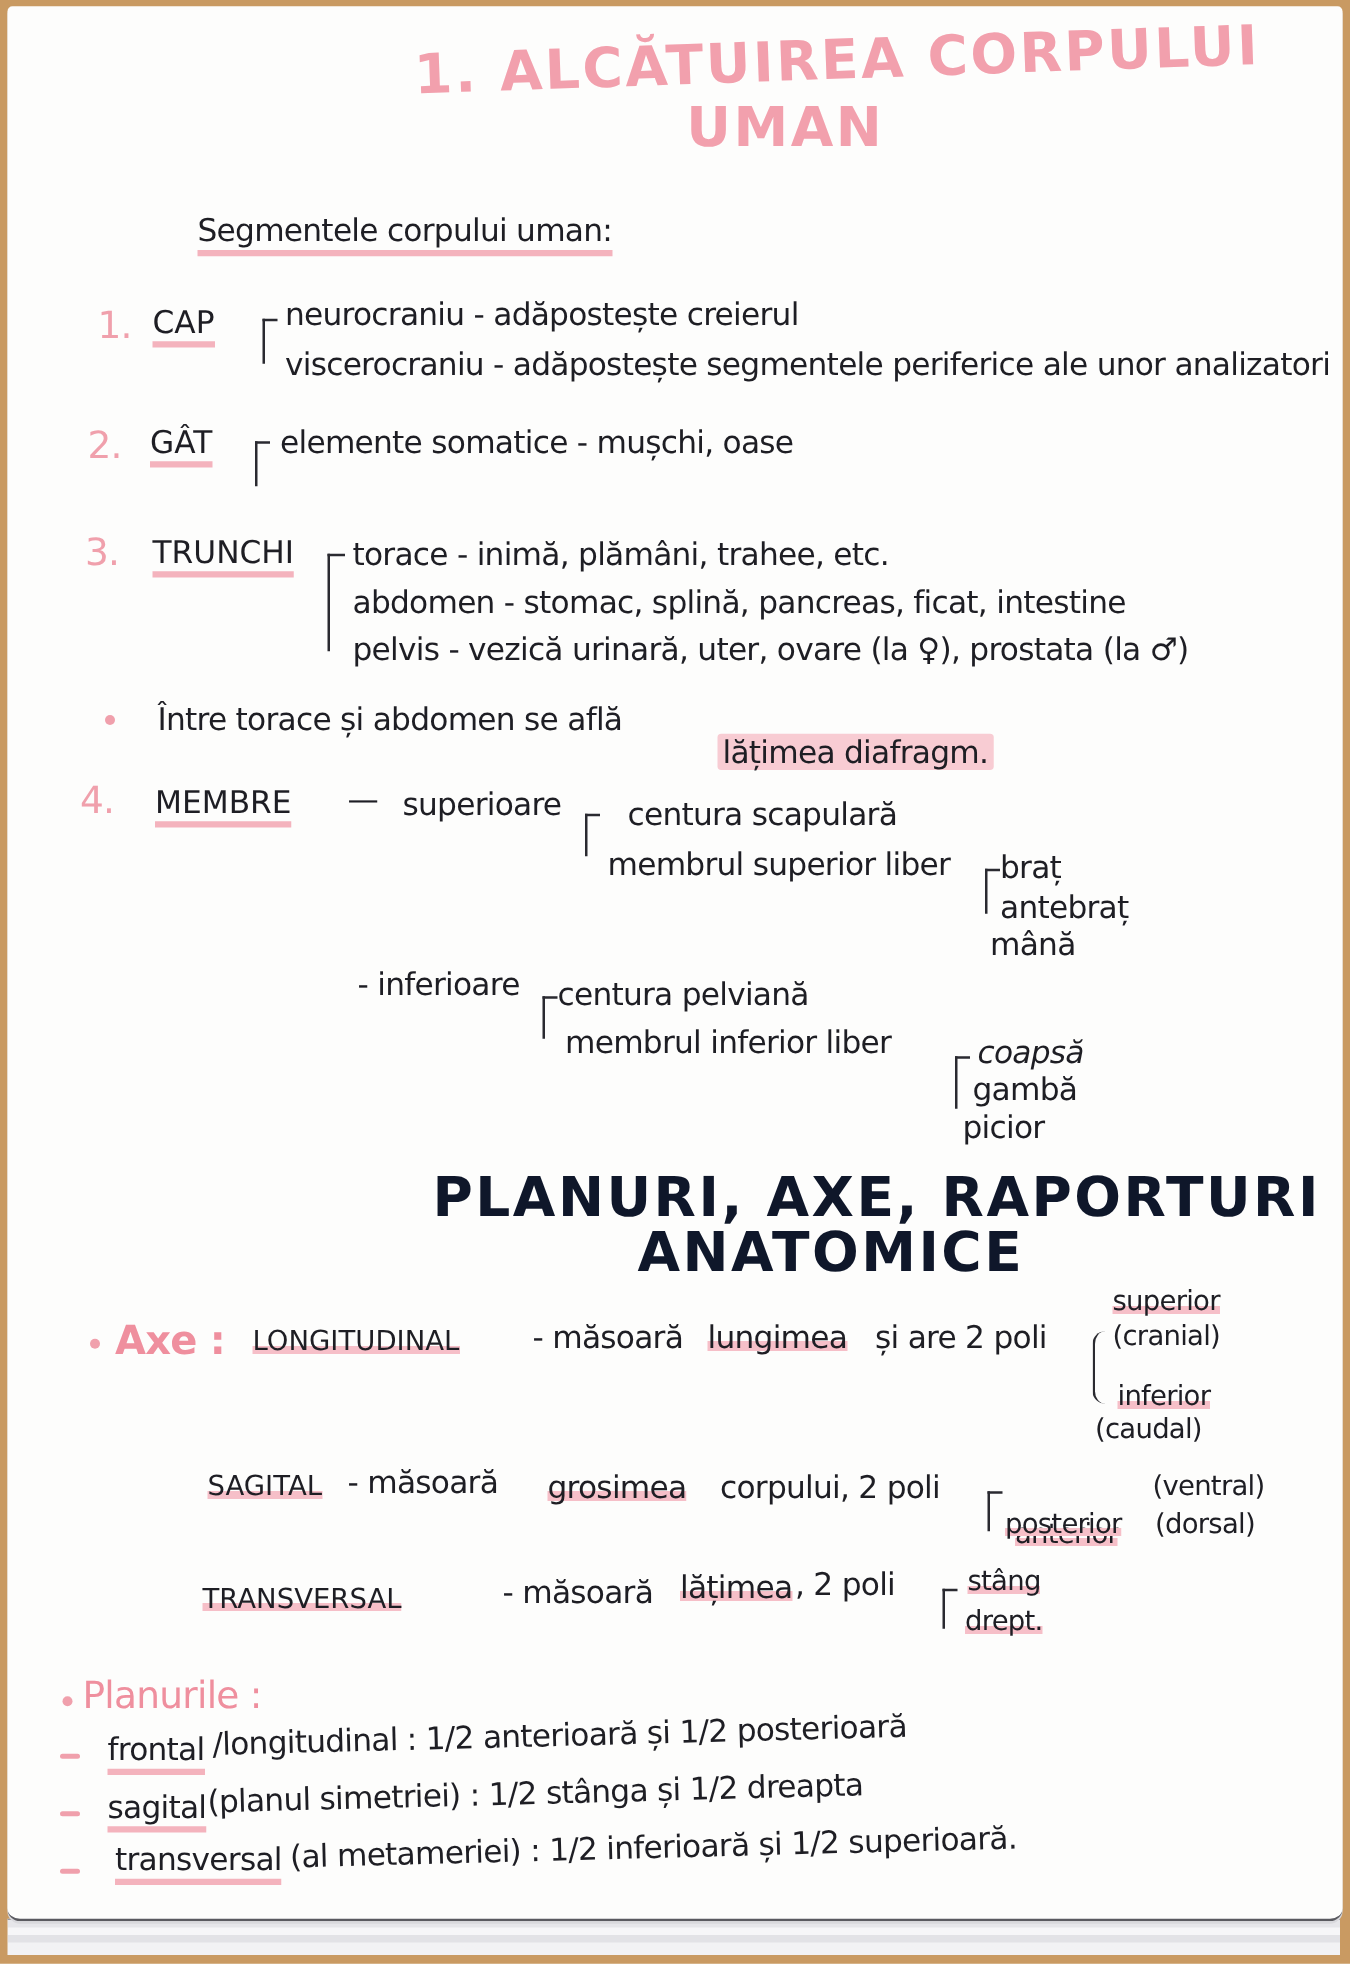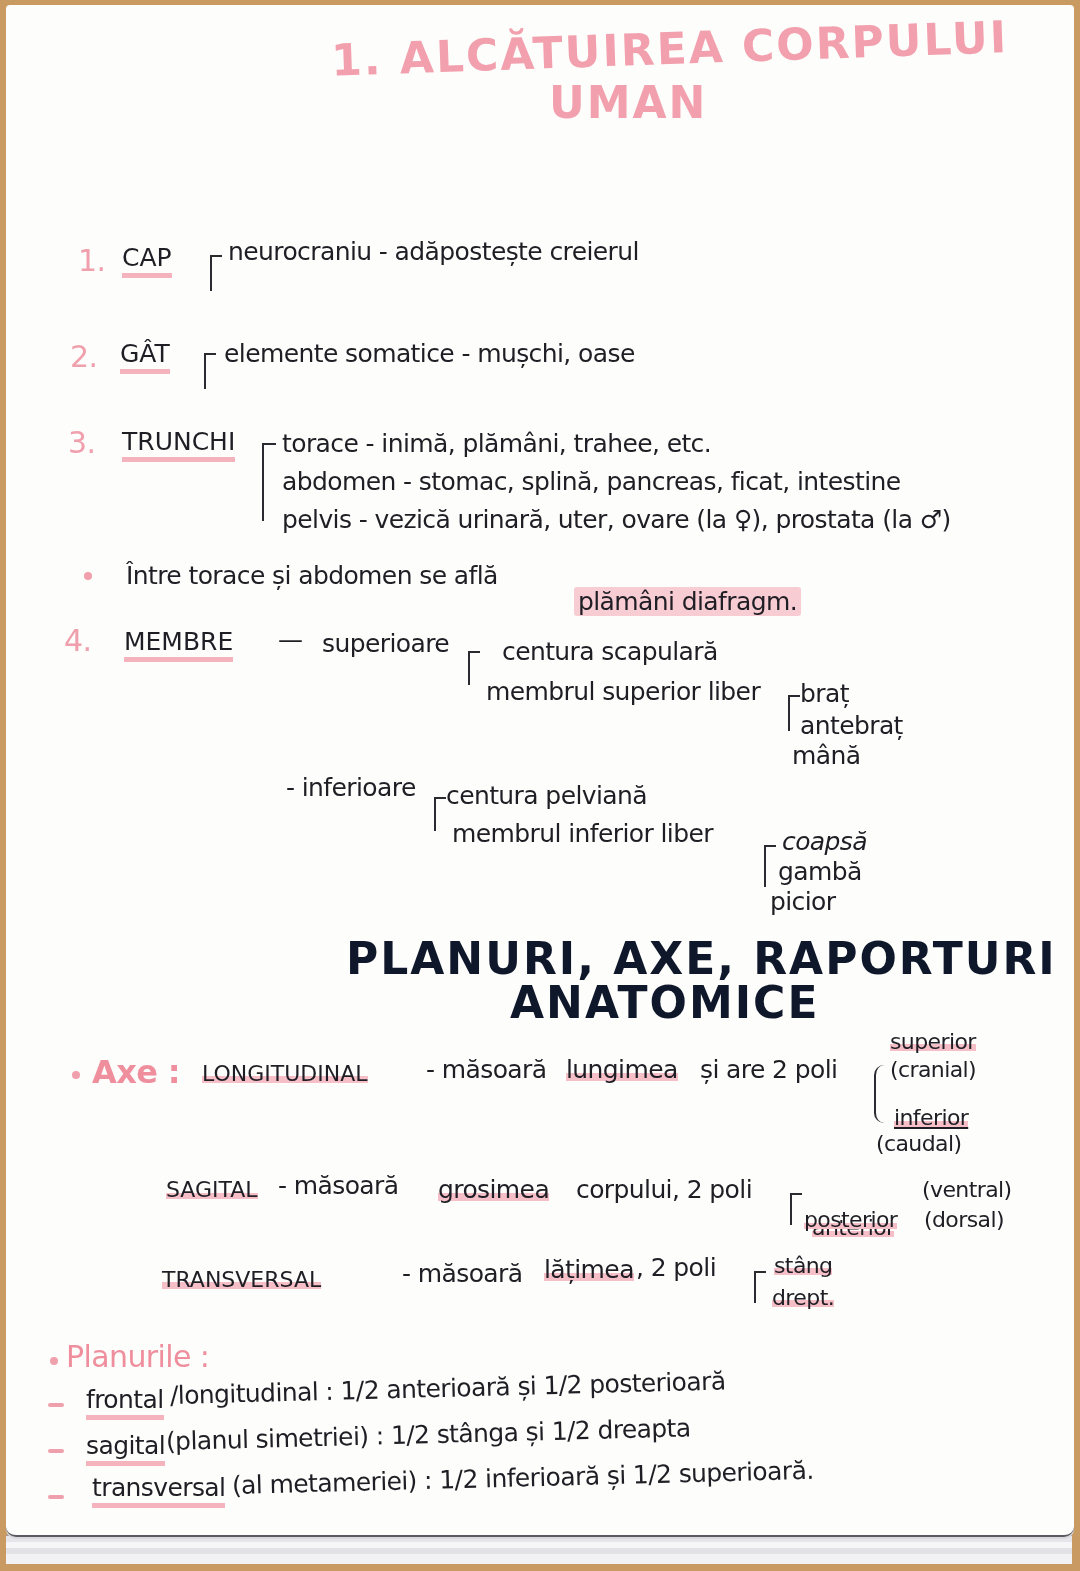--- a/index.html
+++ b/index.html
@@ -38,41 +38,43 @@
 </head>
 <body>
 
 <div class="stack"></div>
 
 <div class="page">
 
   <div class="t title" style="left:325px; top:18px; transform:rotate(-2deg);">1. ALCĂTUIREA CORPULUI</div>
   <div class="t title" style="left:543px; top:72px;">UMAN</div>
 
+  <div class="t ul" style="left:152px; top:165px;">Segmentele corpului uman:</div>
 
   <div class="t num" style="left:72px; top:238px;">1.</div>
   <div class="t ul caps" style="left:116px; top:238px;">CAP</div>
   <div class="brace" style="left:204px; top:250px; width:10px; height:34px;"></div>
   <div class="t" style="left:222px; top:232px;">neurocraniu - adăpostește creierul</div>
+  <div class="t" style="left:222px; top:272px;">viscerocraniu - adăpostește segmentele periferice ale unor analizatori</div>
 
   <div class="t num" style="left:64px; top:334px;">2.</div>
   <div class="t ul caps" style="left:114px; top:334px;">GÂT</div>
   <div class="brace" style="left:198px; top:348px; width:10px; height:34px;"></div>
   <div class="t" style="left:218px; top:334px;">elemente somatice - mușchi, oase</div>
 
   <div class="t num" style="left:62px; top:420px;">3.</div>
   <div class="t ul caps" style="left:116px; top:422px;">TRUNCHI</div>
   <div class="brace" style="left:256px; top:438px; width:12px; height:76px;"></div>
   <div class="t" style="left:276px; top:424px;">torace - inimă, plămâni, trahee, etc.</div>
   <div class="t" style="left:276px; top:462px;">abdomen - stomac, splină, pancreas, ficat, intestine</div>
   <div class="t" style="left:276px; top:500px;">pelvis - vezică urinară, uter, ovare (la ♀), prostata (la ♂)</div>
 
   <div class="bullet" style="left:78px; top:567px;"></div>
   <div class="t" style="left:120px; top:556px;">Între torace și abdomen se află</div>
-  <div class="t hlfull" style="left:568px; top:582px; padding:0 4px;">plămâni diafragm.</div>
+  <div class="t hlfull" style="left:568px; top:582px; padding:0 4px;">lățimea diafragm.</div>
 
   <div class="t num" style="left:58px; top:618px;">4.</div>
   <div class="t ul caps" style="left:118px; top:622px;">MEMBRE</div>
   <div class="t" style="left:272px; top:620px;">—</div>
   <div class="t" style="left:316px; top:624px;">superioare</div>
   <div class="brace" style="left:462px; top:646px; width:10px; height:32px;"></div>
   <div class="t" style="left:496px; top:632px;">centura scapulară</div>
   <div class="t" style="left:480px; top:672px;">membrul superior liber</div>
   <div class="brace" style="left:782px; top:690px; width:10px; height:34px;"></div>
   <div class="t" style="left:794px; top:674px;">braț</div>
@@ -94,21 +96,21 @@
   <div class="bullet" style="left:66px; top:1066px;"></div>
   <div class="t pink" style="left:86px; top:1048px; font-size:32px; font-weight:bold;">Axe :</div>
 
   <div class="t caps hl small" style="left:196px; top:1056px;">LONGITUDINAL</div>
   <div class="t" style="left:420px; top:1050px;">- măsoară</div>
   <div class="t hl" style="left:560px; top:1050px;">lungimea</div>
   <div class="t" style="left:694px; top:1050px;">și are 2 poli</div>
   <div class="brace" style="left:868px; top:1060px; width:8px; height:58px; border-top:none; border-radius:12px 0 0 12px;"></div>
   <div class="t hl small" style="left:884px; top:1024px;">superior</div>
   <div class="t small" style="left:884px; top:1052px;">(cranial)</div>
-  <div class="t hl small" style="left:888px; top:1100px;text-decoration:underline;">inferior</div>
+  <div class="t hl small" style="left:888px; top:1100px;">inferior</div>
   <div class="t small" style="left:870px; top:1126px;">(caudal)</div>
 
   <div class="t caps hl small" style="left:160px; top:1172px;">SAGITAL</div>
   <div class="t" style="left:272px; top:1166px;">- măsoară</div>
   <div class="t hl" style="left:432px; top:1170px;">grosimea</div>
   <div class="t" style="left:570px; top:1170px;text-align:center;">corpului, 2 poli</div>
   <div class="brace" style="left:784px; top:1188px; width:10px; height:30px;"></div>
   <div class="t hl small" style="left:806px; top:1172px;margin-top:38px;">anterior</div>
   <div class="t small" style="left:916px; top:1172px;">(ventral)</div>
   <div class="t hl small" style="left:798px; top:1202px;">posterior</div>

